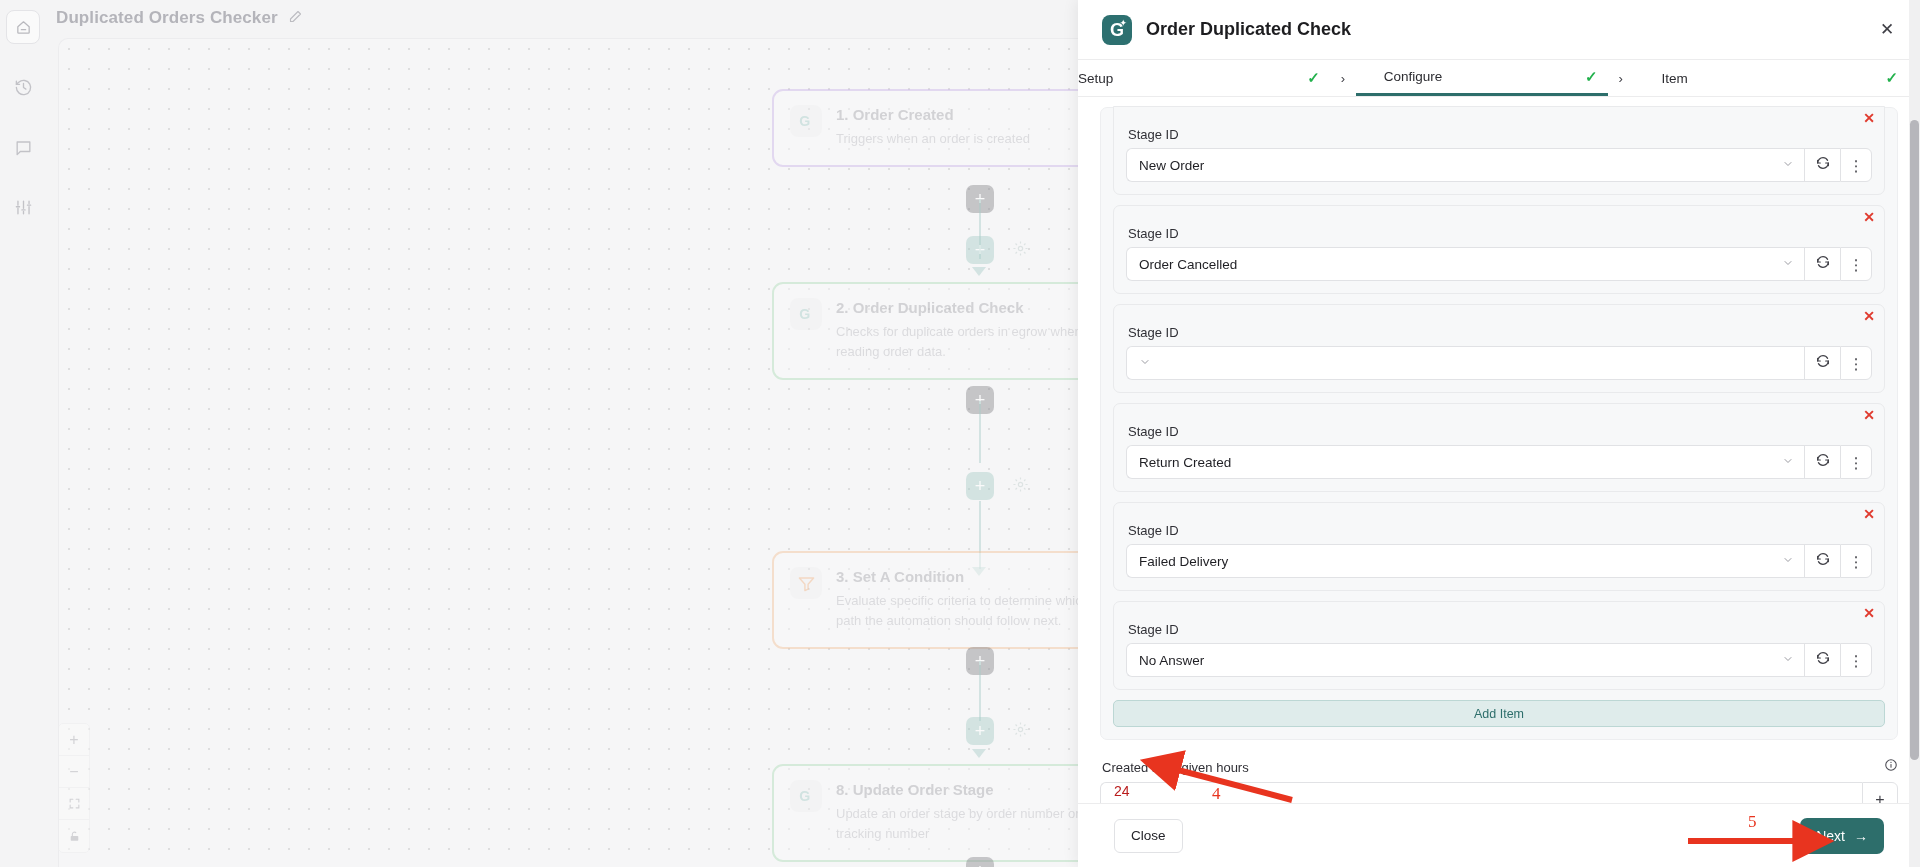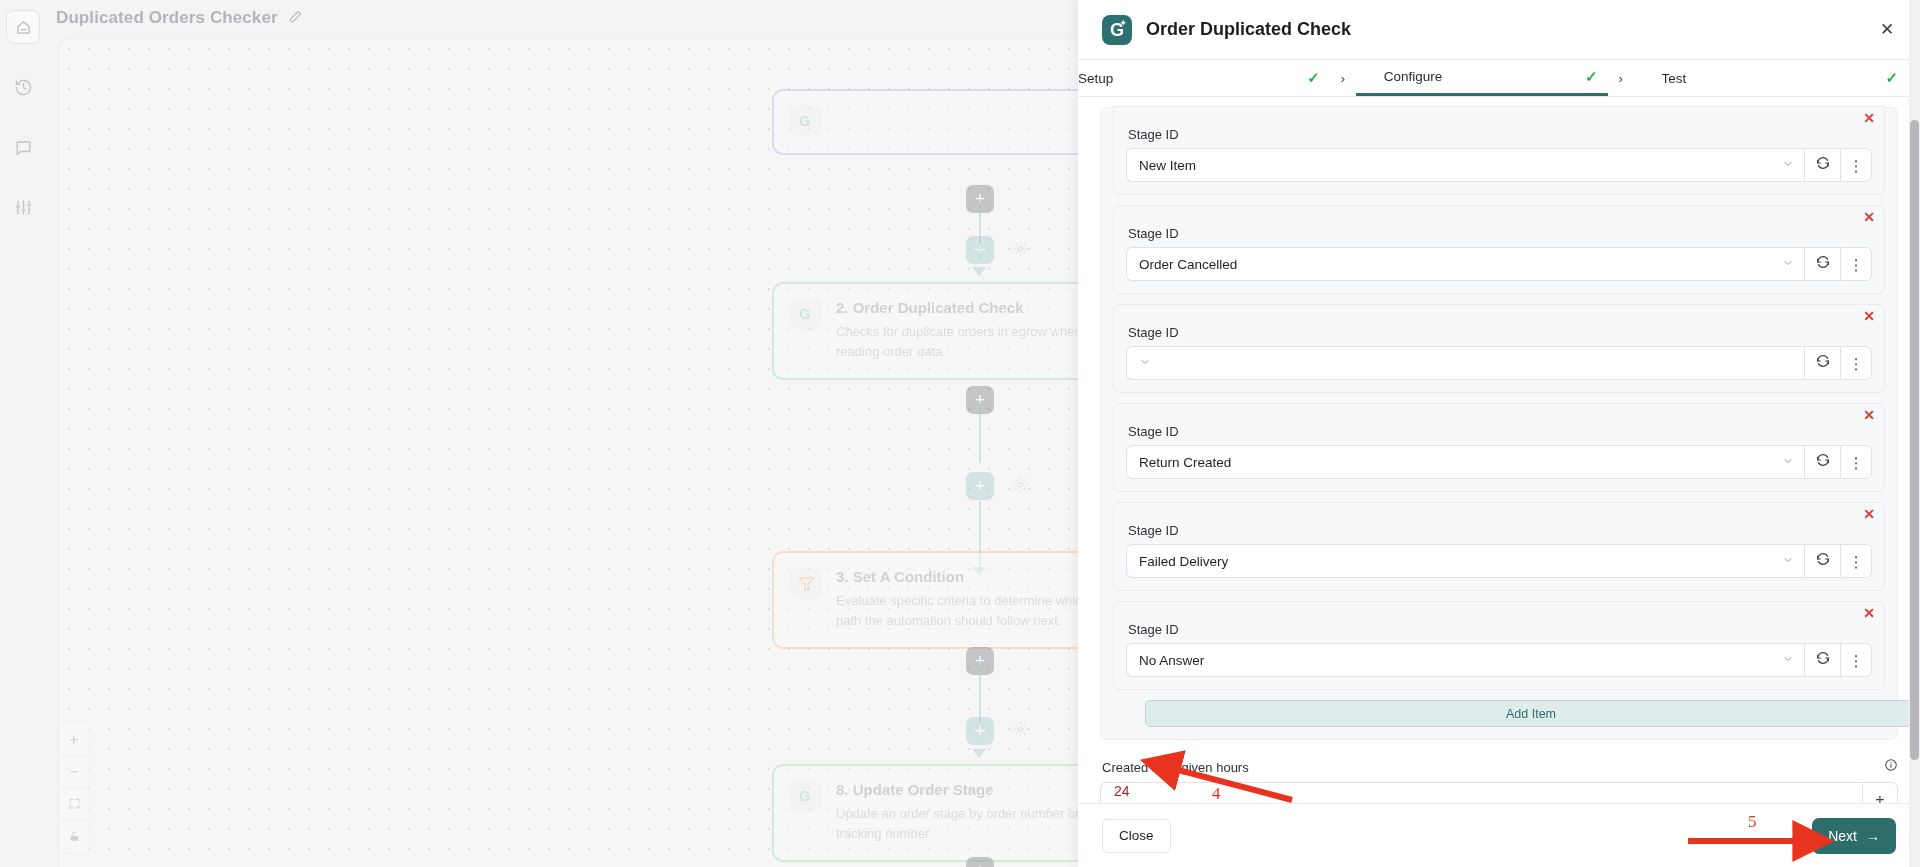--- a/index.html
+++ b/index.html
@@ -180,21 +180,20 @@
     display: flex; align-items: center; justify-content: center;
   }
   .ico-btn.last { border-right: 1px solid #e1e2e5; border-radius: 0 6px 6px 0; width: 32px; }
   .dots { color: #3f3f46; font-size: 15px; letter-spacing: 0; line-height: .6; }
 
   .add-item {
     width: 100%; height: 27px; background: #dfeceb; border: 1px solid #bcd7d4;
     border-radius: 5px; color: #2d6e6b; font-size: 12.5px;
     display: flex; align-items: center; justify-content: center; cursor: pointer;
     margin-top: 2px;
-    margin-left: 32px;
   }
   .group-wrap {
     background: #f7f8f9; border: 1px solid #edeef0; border-radius: 7px;
     padding: 10px 12px 12px 12px; margin: 0 0 18px 0;
   }
   .group-wrap .item-card { background: #f7f8f9; border-color: #e9eaec; }
 
   .hours-block { margin-top: 12px; }
   .hours-head { display: flex; align-items: center; margin-bottom: 6px; }
   .hours-head .field-label { margin: 0 0 0 2px; flex: 1; }
@@ -205,21 +204,21 @@
     padding-left: 13px; font-size: 14px; color: #b91c1c;
   }
   .num-plus {
     width: 36px; background: #fff; border: 1px solid #e1e2e5; border-radius: 0 6px 6px 0;
     display: flex; align-items: center; justify-content: center; font-size: 16px; color: #3f3f46;
     cursor: pointer;
   }
 
   .panel-foot {
     flex: 0 0 64px; border-top: 1px solid #ececed;
-    display: flex; align-items: center; padding: 0 24px;
+    display: flex; align-items: center; padding: 0 36px;
   }
   .btn-close {
     height: 34px; padding: 0 16px; border: 1px solid #e1e2e5; border-radius: 6px;
     background: #fff; color: #232329; font-size: 13.5px;
     display: flex; align-items: center; cursor: pointer;
   }
   .spacer { flex: 1; }
   .btn-next {
     height: 36px; padding: 0 16px; border-radius: 7px; background: #2d6e6b;
     color: #fff; font-size: 14px; display: flex; align-items: center; gap: 9px;
@@ -294,20 +293,24 @@
       </div>
     </div>
 
     <div class="flow-area">
 
       <div class="node purple" style="left:713px; top:50px;">
         <div class="node-ico">
           <svg width="20" height="20" viewBox="0 0 24 24">
               <text x="4" y="18" font-family="Liberation Sans, sans-serif" font-size="17" font-weight="700" fill="#a6cdc7">G</text>
             </svg>
+        </div>
+        <div class="node-txt">
+          <div class="node-title">1. Order Created</div>
+          <div class="node-desc">Triggers when an order is created</div>
         </div>
       </div>
       <div class="plus-dark" style="left:907px; top:146px;">
           <span>+</span>
         </div>
       <div class="conn" style="left:920px; top:160px; height:60px;"></div>
       <div class="plus-teal" style="left:907px; top:197px;">
           <span>+</span>
         </div>
       <div class="gear-node" style="left:953px; top:201px;">
@@ -426,36 +429,36 @@
         <span class="step-label">Setup</span>
         <span class="chk">✓</span>
       </div>
       <div class="sep">›</div>
       <div class="step s2 active">
         <span class="step-label">Configure</span>
         <span class="chk">✓</span>
       </div>
       <div class="sep">›</div>
       <div class="step s3">
-        <span class="step-label">Test</span>
+        <span class="step-label">Item</span>
       </div>
       <div class="tail-chk">
         <span class="chk">✓</span>
       </div>
     </div>
 
     <div class="panel-body">
       <div class="group-wrap">
 
         <div class="item-card">
           <div class="row-x">✕</div>
           <div class="field-label">Stage ID</div>
           <div class="select-row">
             <div class="sel">
-              <span>New Item</span>
+              <span>New Order</span>
               <span class="chev">
                 <svg width="12" height="12" viewBox="0 0 24 24" fill="none" stroke="#9b9ba2" stroke-width="2" stroke-linecap="round">
                     <path d="M6 9l6 6 6-6"></path>
                   </svg>
               </span>
             </div>
             <div class="ico-btn">
               <span>
                 <svg width="16" height="16" viewBox="0 0 24 24" fill="none" stroke="#3f3f46" stroke-width="1.8" stroke-linecap="round">
                     <path d="M20 12a8 8 0 0 1-8 8 8 8 0 0 1-6.9-4"></path>

